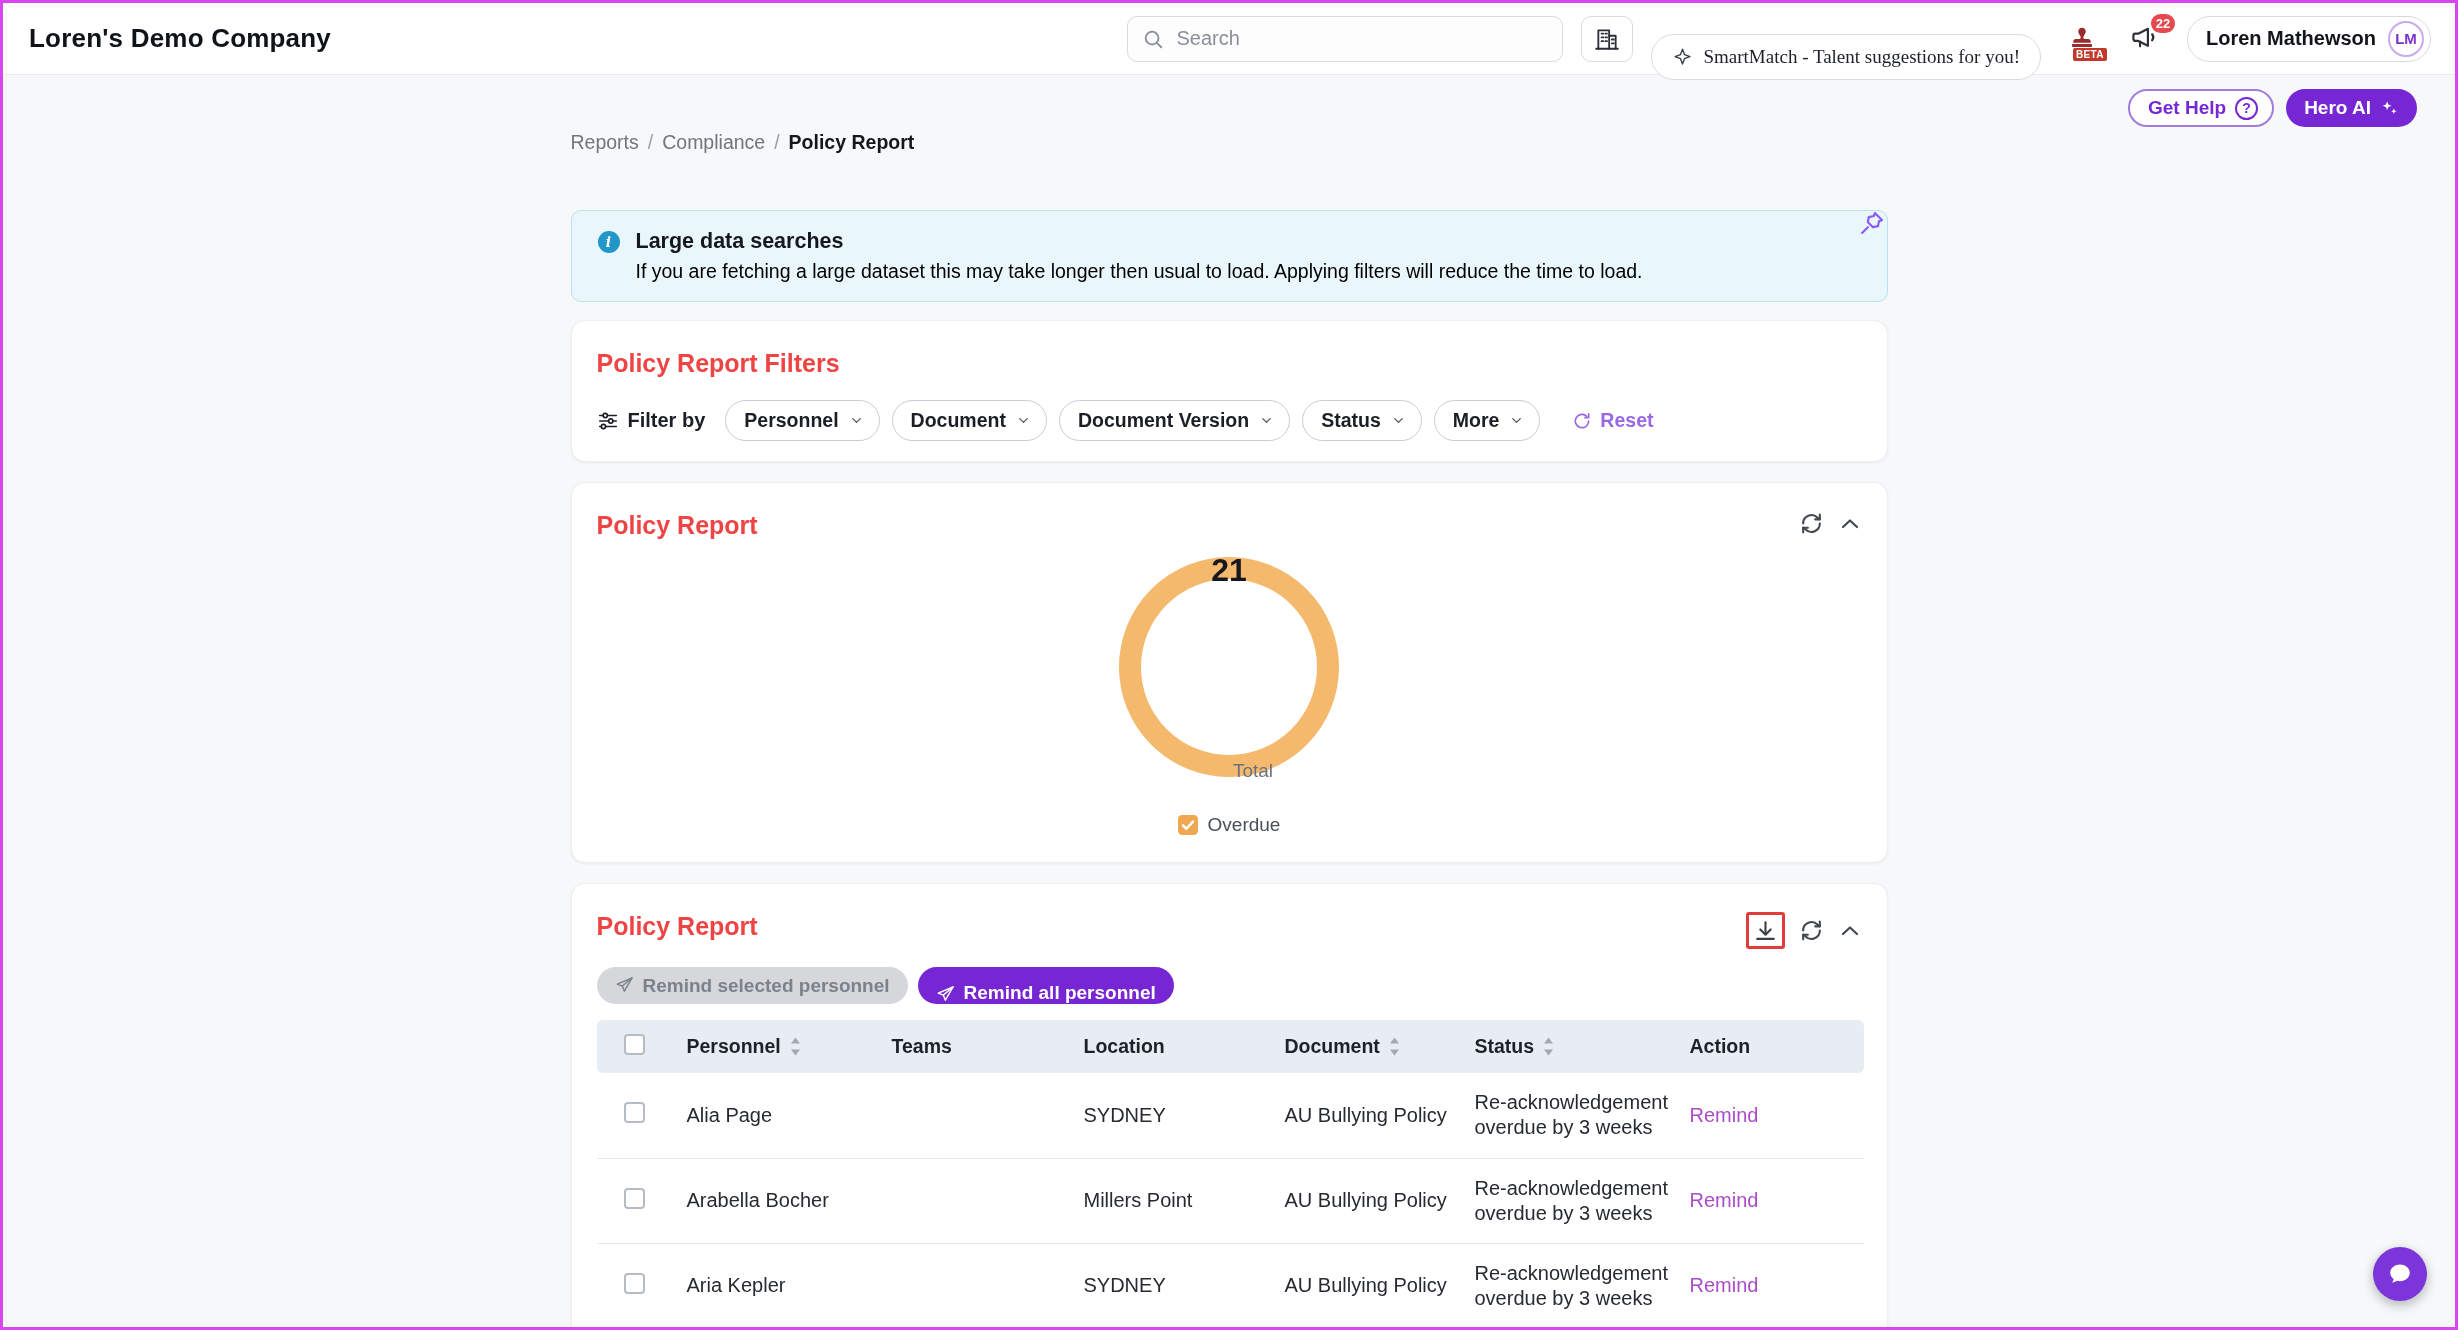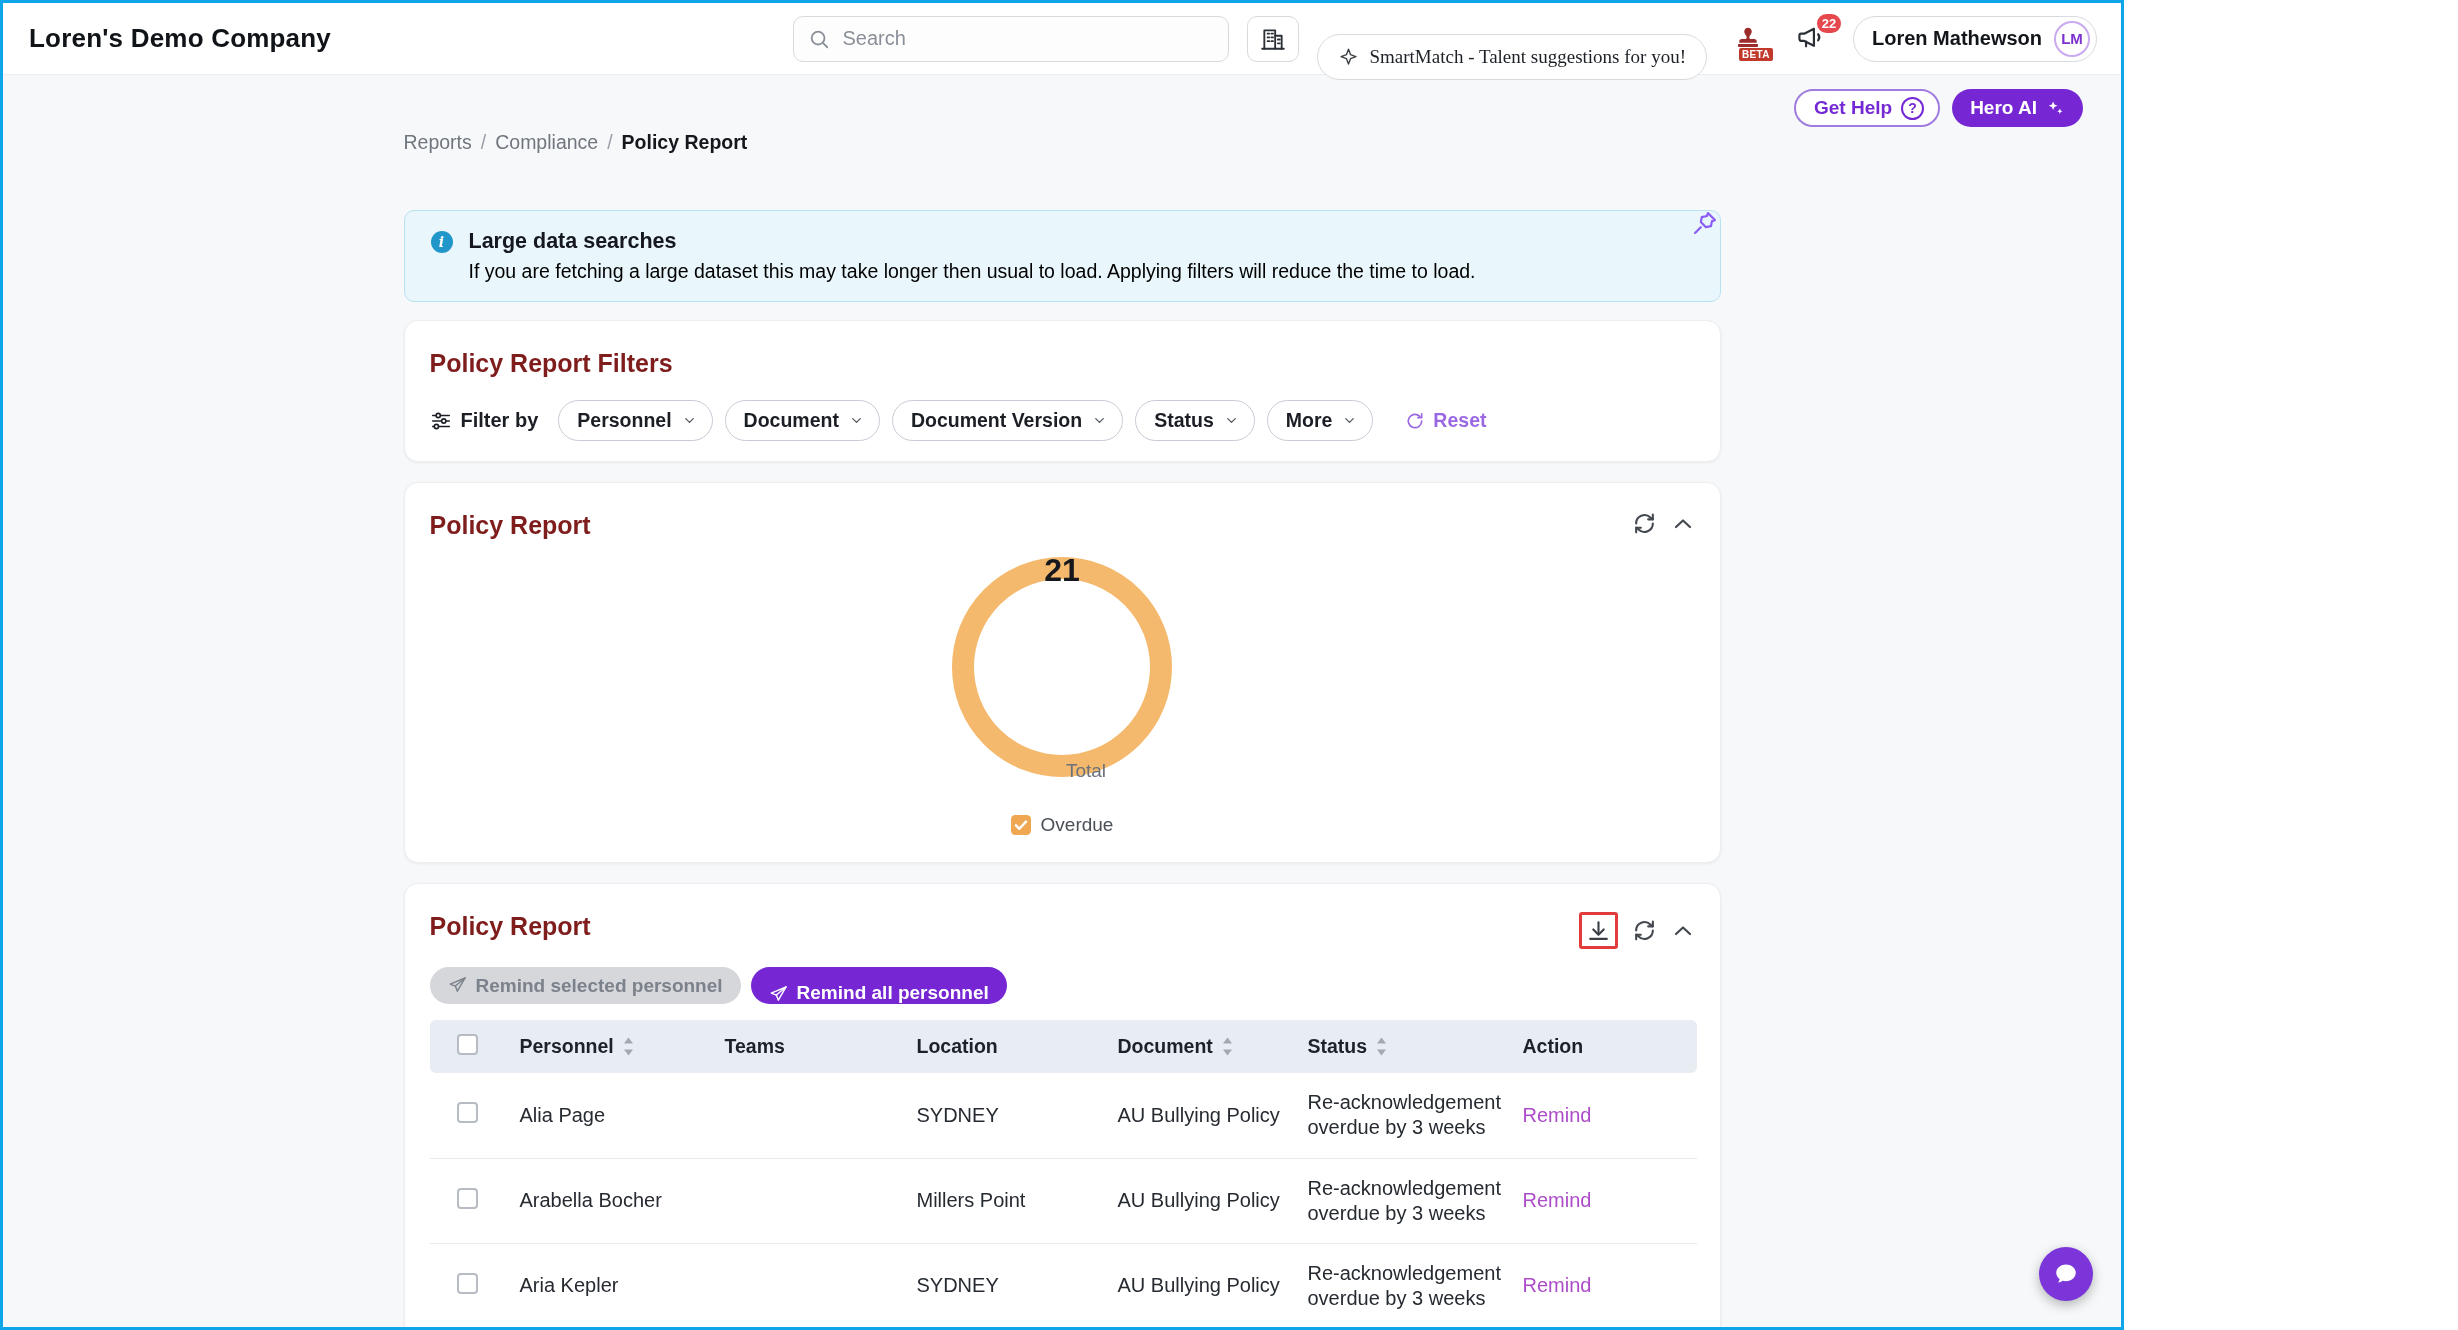--- a/index.html
+++ b/index.html
@@ -1,21 +1,21 @@
 <!DOCTYPE html>
 <html><head>
 <meta charset="utf-8">
 <title>Loren's Demo Company</title>
 <style>
   * { box-sizing: border-box; }
   html,body { margin:0; padding:0; background:#fff; }
   body { font-family:"Liberation Sans","DejaVu Sans",sans-serif; }
   .page {
-    width:2124px; height:1330px; position:relative; overflow:hidden;
-    border:3px solid #0ea5e9; background:#f7f8f9;
+    width:2458px; height:1330px; position:relative; overflow:hidden;
+    border:3px solid #d946ef; background:#f7f8f9;
   }
 
   
   .topbar {
     height:72px; background:#fff; border-bottom:1px solid #ededef;
     display:flex; align-items:center; padding:0 24px 0 26px;
   }
   .company { font-size:26px; font-weight:bold; color:#101318; letter-spacing:.2px; }
   .top-right { margin-left:auto; display:flex; align-items:center; gap:18px; }
 
@@ -94,21 +94,21 @@
     font-family:"DejaVu Serif",serif; font-style:italic; font-weight:bold; font-size:14px;
   }
   .banner-title { font-size:21.5px; font-weight:bold; color:#15181e; margin-bottom:6px; }
   .banner-body { font-size:19.5px; color:#000000; }
 
   .card {
     background:#fff; border:1px solid #eceef1; border-radius:14px;
     box-shadow:0 1px 3px rgba(16,24,40,.06);
   }
   .filters-card { margin-top:18px; padding:28px 25px 20px; }
-  .card-title { font-size:25px; font-weight:bold; color:#7f1d1d; }
+  .card-title { font-size:25px; font-weight:bold; color:#ef4444; }
 
   .filters-row { margin-top:22px; display:flex; align-items:center; gap:12px; }
   .filter-by { display:flex; align-items:center; gap:9px; font-size:20px; font-weight:bold; color:#1c1f26; margin-right:8px;justify-content:center; }
   .filter-pill {
     height:41px; border:1px solid #c7ccd4; border-radius:21px; background:#fff;
     display:flex; align-items:center; gap:10px; padding:0 15px 0 18px; cursor:pointer;
     font-size:19.5px; font-weight:600; color:#1b1e24; font-family:inherit; white-space:nowrap;
   }
   .reset-btn {
     margin-left:14px; display:flex; align-items:center; gap:8px; background:none; border:none;

